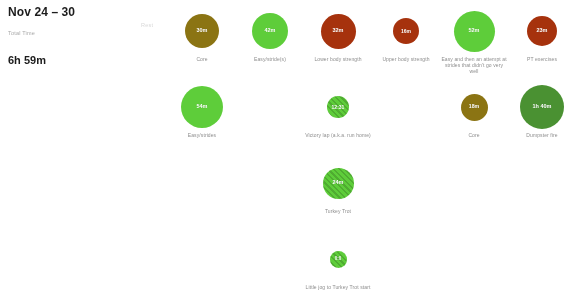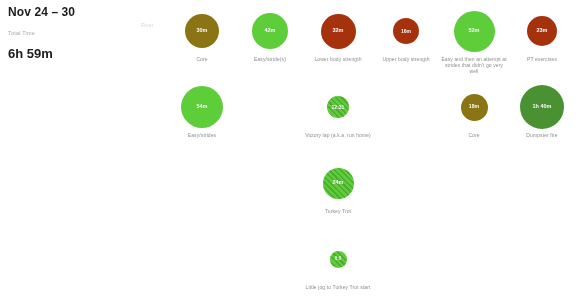--- a/index.html
+++ b/index.html
@@ -35,25 +35,25 @@
     margin-top: 9px;
     position: relative;
   }
   .stat-label {
     font-size: 5.5px;
     color: #a9a9a9;
     letter-spacing: 0.2px;
     line-height: 8px;
   }
   .stat-value {
-    font-size: 13px;
+    font-size: 11px;
     font-weight: bold;
     color: #1c1c1c;
     line-height: 14px;
-    margin-top: 10px;
+    margin-top: 16px;
   }
   .rest-label {
     position: absolute;
     left: 141px;
     top: 22px;
     font-size: 5.5px;
     color: #d8d8d8;
     letter-spacing: 0.2px;
   }
 

